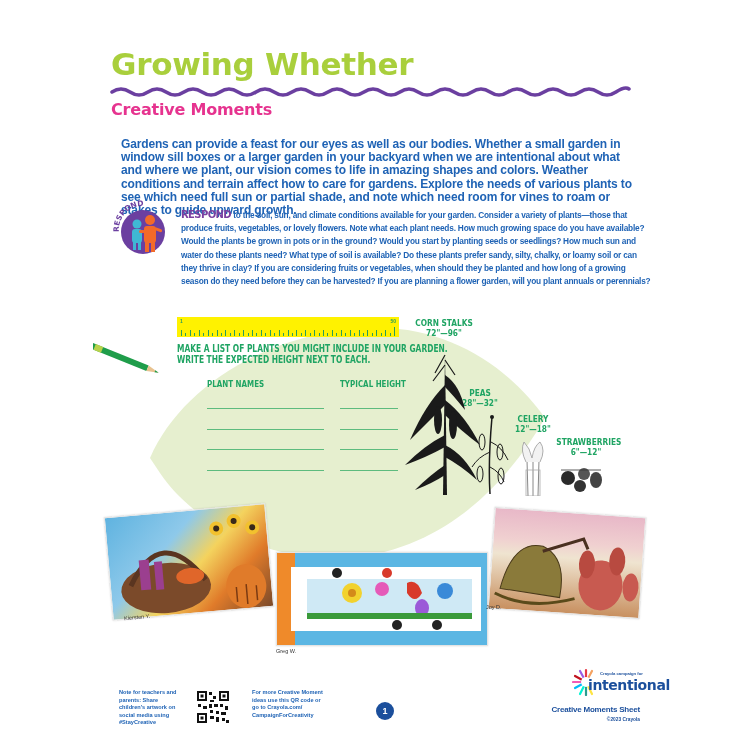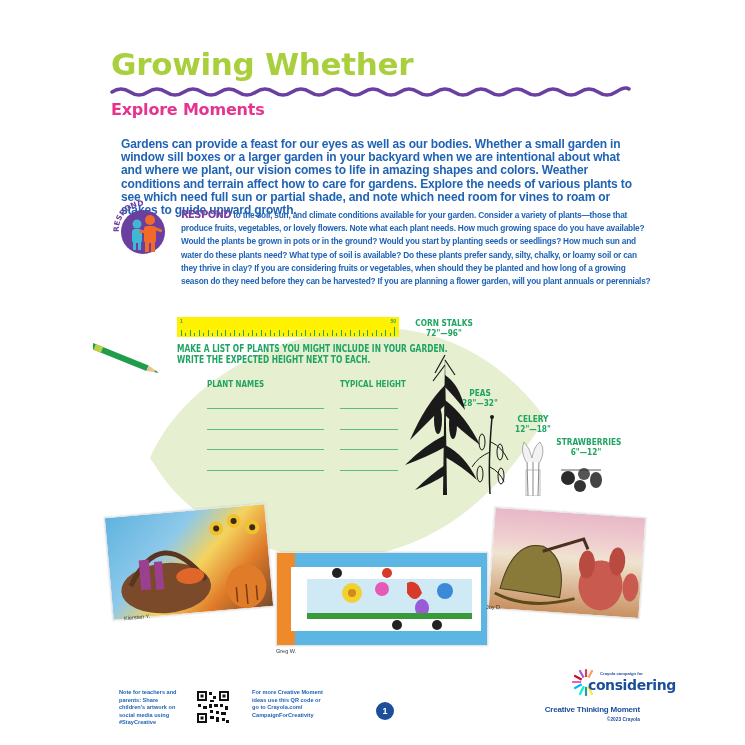--- a/index.html
+++ b/index.html
@@ -32,21 +32,21 @@
   .logo-word { left:588px; top:677px; font-size:14px; font-weight:bold; color:#1b4f9c; font-family:"DejaVu Sans", sans-serif; letter-spacing:-0.4px; }
   .logo-top { left:600px; top:671px; font-size:4.2px; color:#1b4f9c; font-weight:bold; }
 </style>
 </head>
 <body>
 
 <div class="abs title">Growing Whether</div>
 <svg class="abs wave" width="521" height="12" viewBox="0 0 521 12">
   <path d="M2 6 Q 11 0 20 6 T 38 6 T 56 6 T 74 6 T 92 6 T 110 6 T 128 6 T 146 6 T 164 6 T 182 6 T 200 6 T 218 6 T 236 6 T 254 6 T 272 6 T 290 6 T 308 6 T 326 6 T 344 6 T 362 6 T 380 6 T 398 6 T 416 6 T 434 6 T 452 6 T 470 6 T 488 6 T 506 6 T 519 3" stroke="#6b3fa0" stroke-width="3.5" fill="none" stroke-linecap="round"></path>
 </svg>
-<div class="abs subtitle">Explore Moments</div>
+<div class="abs subtitle">Creative Moments</div>
 
 <div class="abs intro">Gardens can provide a feast for our eyes as well as our bodies. Whether a small garden in window sill boxes or a larger garden in your backyard when we are intentional about what and where we plant, our vision comes to life in amazing shapes and colors. Weather conditions and terrain affect how to care for gardens. Explore the needs of various plants to see which need full sun or partial shade, and note which need room for vines to roam or stakes to guide upward growth.</div>
 
 <svg class="abs respond-badge" viewBox="0 0 56 56">
   <circle cx="30" cy="32" r="22" fill="#6b3fa0"></circle>
   <circle cx="24" cy="24" r="4.5" fill="#3fb8d4"></circle>
   <rect x="19" y="29" width="10" height="14" rx="3" fill="#3fb8d4"></rect>
   <rect x="20" y="42" width="3" height="8" fill="#3fb8d4"></rect>
   <rect x="25" y="42" width="3" height="8" fill="#3fb8d4"></rect>
   <circle cx="37" cy="20" r="5" fill="#f26a2a"></circle>
@@ -296,16 +296,16 @@
     <line x1="14" y1="14" x2="3" y2="8" stroke="#c1121f"></line>
     <line x1="14" y1="14" x2="1" y2="14" stroke="#f15bb5"></line>
     <line x1="14" y1="14" x2="3" y2="20" stroke="#00bbf9"></line>
     <line x1="14" y1="14" x2="8" y2="26" stroke="#00f5d4"></line>
     <line x1="14" y1="14" x2="14" y2="27" stroke="#2a9d8f"></line>
     <line x1="14" y1="14" x2="20" y2="26" stroke="#fee440"></line>
   </g>
   <circle cx="14" cy="14" r="5" fill="#fff"></circle>
 </svg>
 <div class="abs logo-top">Crayola campaign for</div>
-<div class="abs logo-word">considering</div>
-
-<div class="abs sheet-label">Creative Thinking Moment</div>
+<div class="abs logo-word">intentional</div>
+
+<div class="abs sheet-label">Creative Moments Sheet</div>
 <div class="abs copyright">©2023 Crayola</div>
 
 </body></html>

